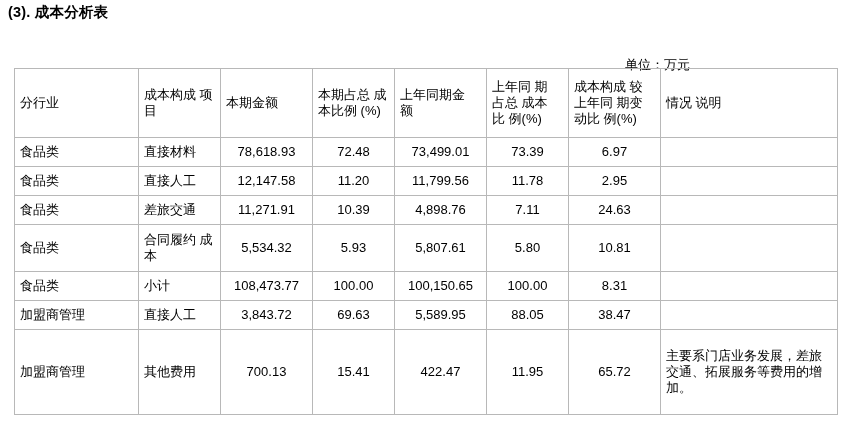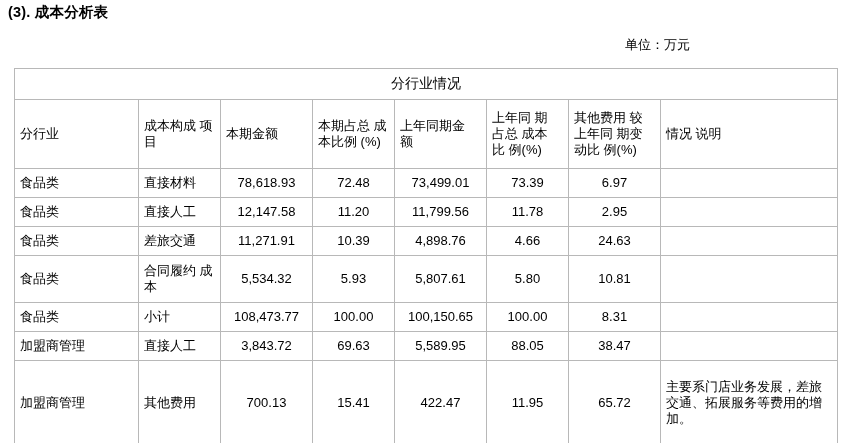--- a/index.html
+++ b/index.html
@@ -24,21 +24,21 @@
     position: absolute;
     left: 8px;
     top: 3px;
     font-size: 14.5px;
     font-weight: bold;
     letter-spacing: 0.2px;
   }
   .unit-line {
     position: absolute;
     right: 32px;
-    top: 36px;
+    top: 56px;
     font-size: 13px;
   }
   .table-wrap {
     position: absolute;
     left: 14px;
     top: 68px;
     width: 823px;
   }
   table.cost {
     border-collapse: collapse;
@@ -106,31 +106,28 @@
         <col class="c1">
           <col class="c2">
           <col class="c3">
           <col class="c4">
         <col class="c5">
           <col class="c6">
           <col class="c7">
           <col class="c8">
       </colgroup>
       <thead>
-        <tr>
-          <td class="banner" colspan="8">分行业情况</td>
-        </tr>
         <tr class="headrow">
           <td class="txt">分行业</td>
           <td class="txt">成本构成 项目</td>
           <td class="txt">本期金额</td>
           <td class="txt">本期占总 成本比例 (%)</td>
           <td class="txt">上年同期金 额</td>
           <td class="txt">上年同 期 占总 成本 比 例(%)</td>
-          <td class="txt">其他费用 较 上年同 期变 动比 例(%)</td>
+          <td class="txt">成本构成 较 上年同 期变 动比 例(%)</td>
           <td class="txt">情况 说明</td>
         </tr>
       </thead>
       <tbody>
 
         <tr>
           <td class="txt">食品类</td>
           <td class="txt">直接材料</td>
           <td class="num">78,618.93</td>
           <td class="num">72.48</td>
@@ -150,21 +147,21 @@
           <td class="num">2.95</td>
           <td class="note-cell"></td>
         </tr>
 
         <tr>
           <td class="txt">食品类</td>
           <td class="txt">差旅交通</td>
           <td class="num">11,271.91</td>
           <td class="num">10.39</td>
           <td class="num">4,898.76</td>
-          <td class="num">4.66</td>
+          <td class="num">7.11</td>
           <td class="num">24.63</td>
           <td class="note-cell"></td>
         </tr>
 
         <tr class="tall">
           <td class="txt">食品类</td>
           <td class="txt">合同履约 成本</td>
           <td class="num">5,534.32</td>
           <td class="num">5.93</td>
           <td class="num">5,807.61</td>

